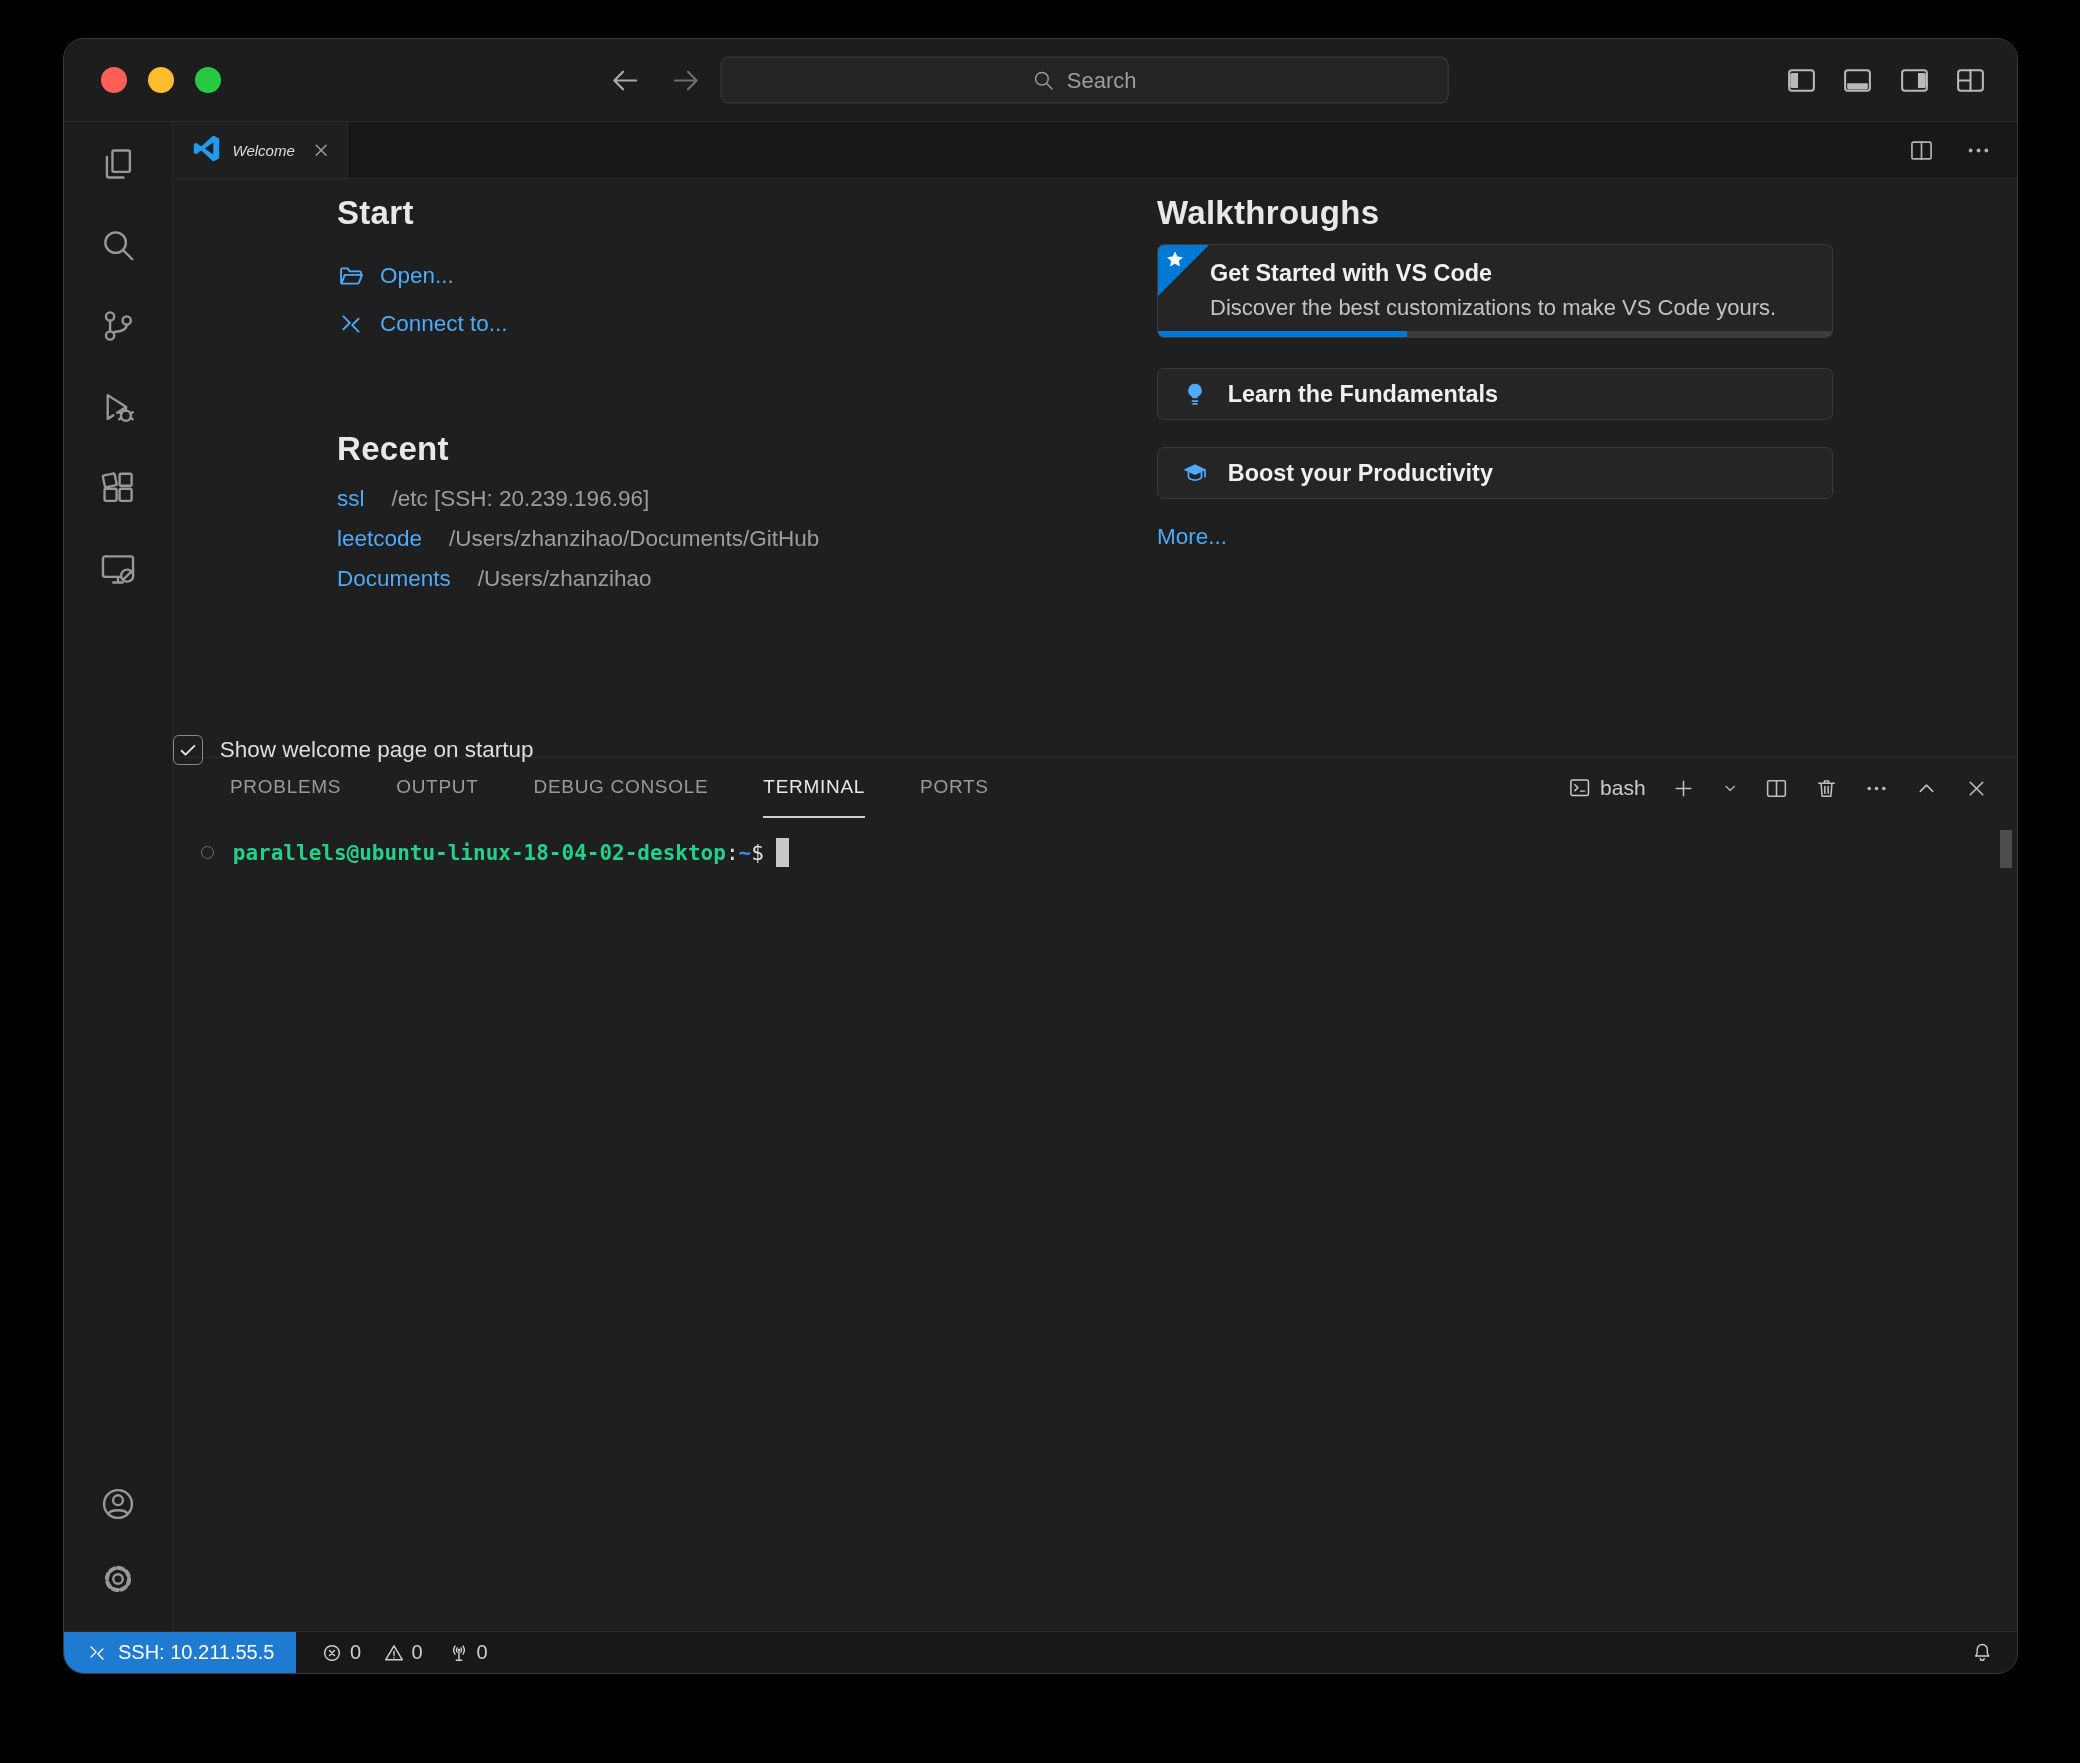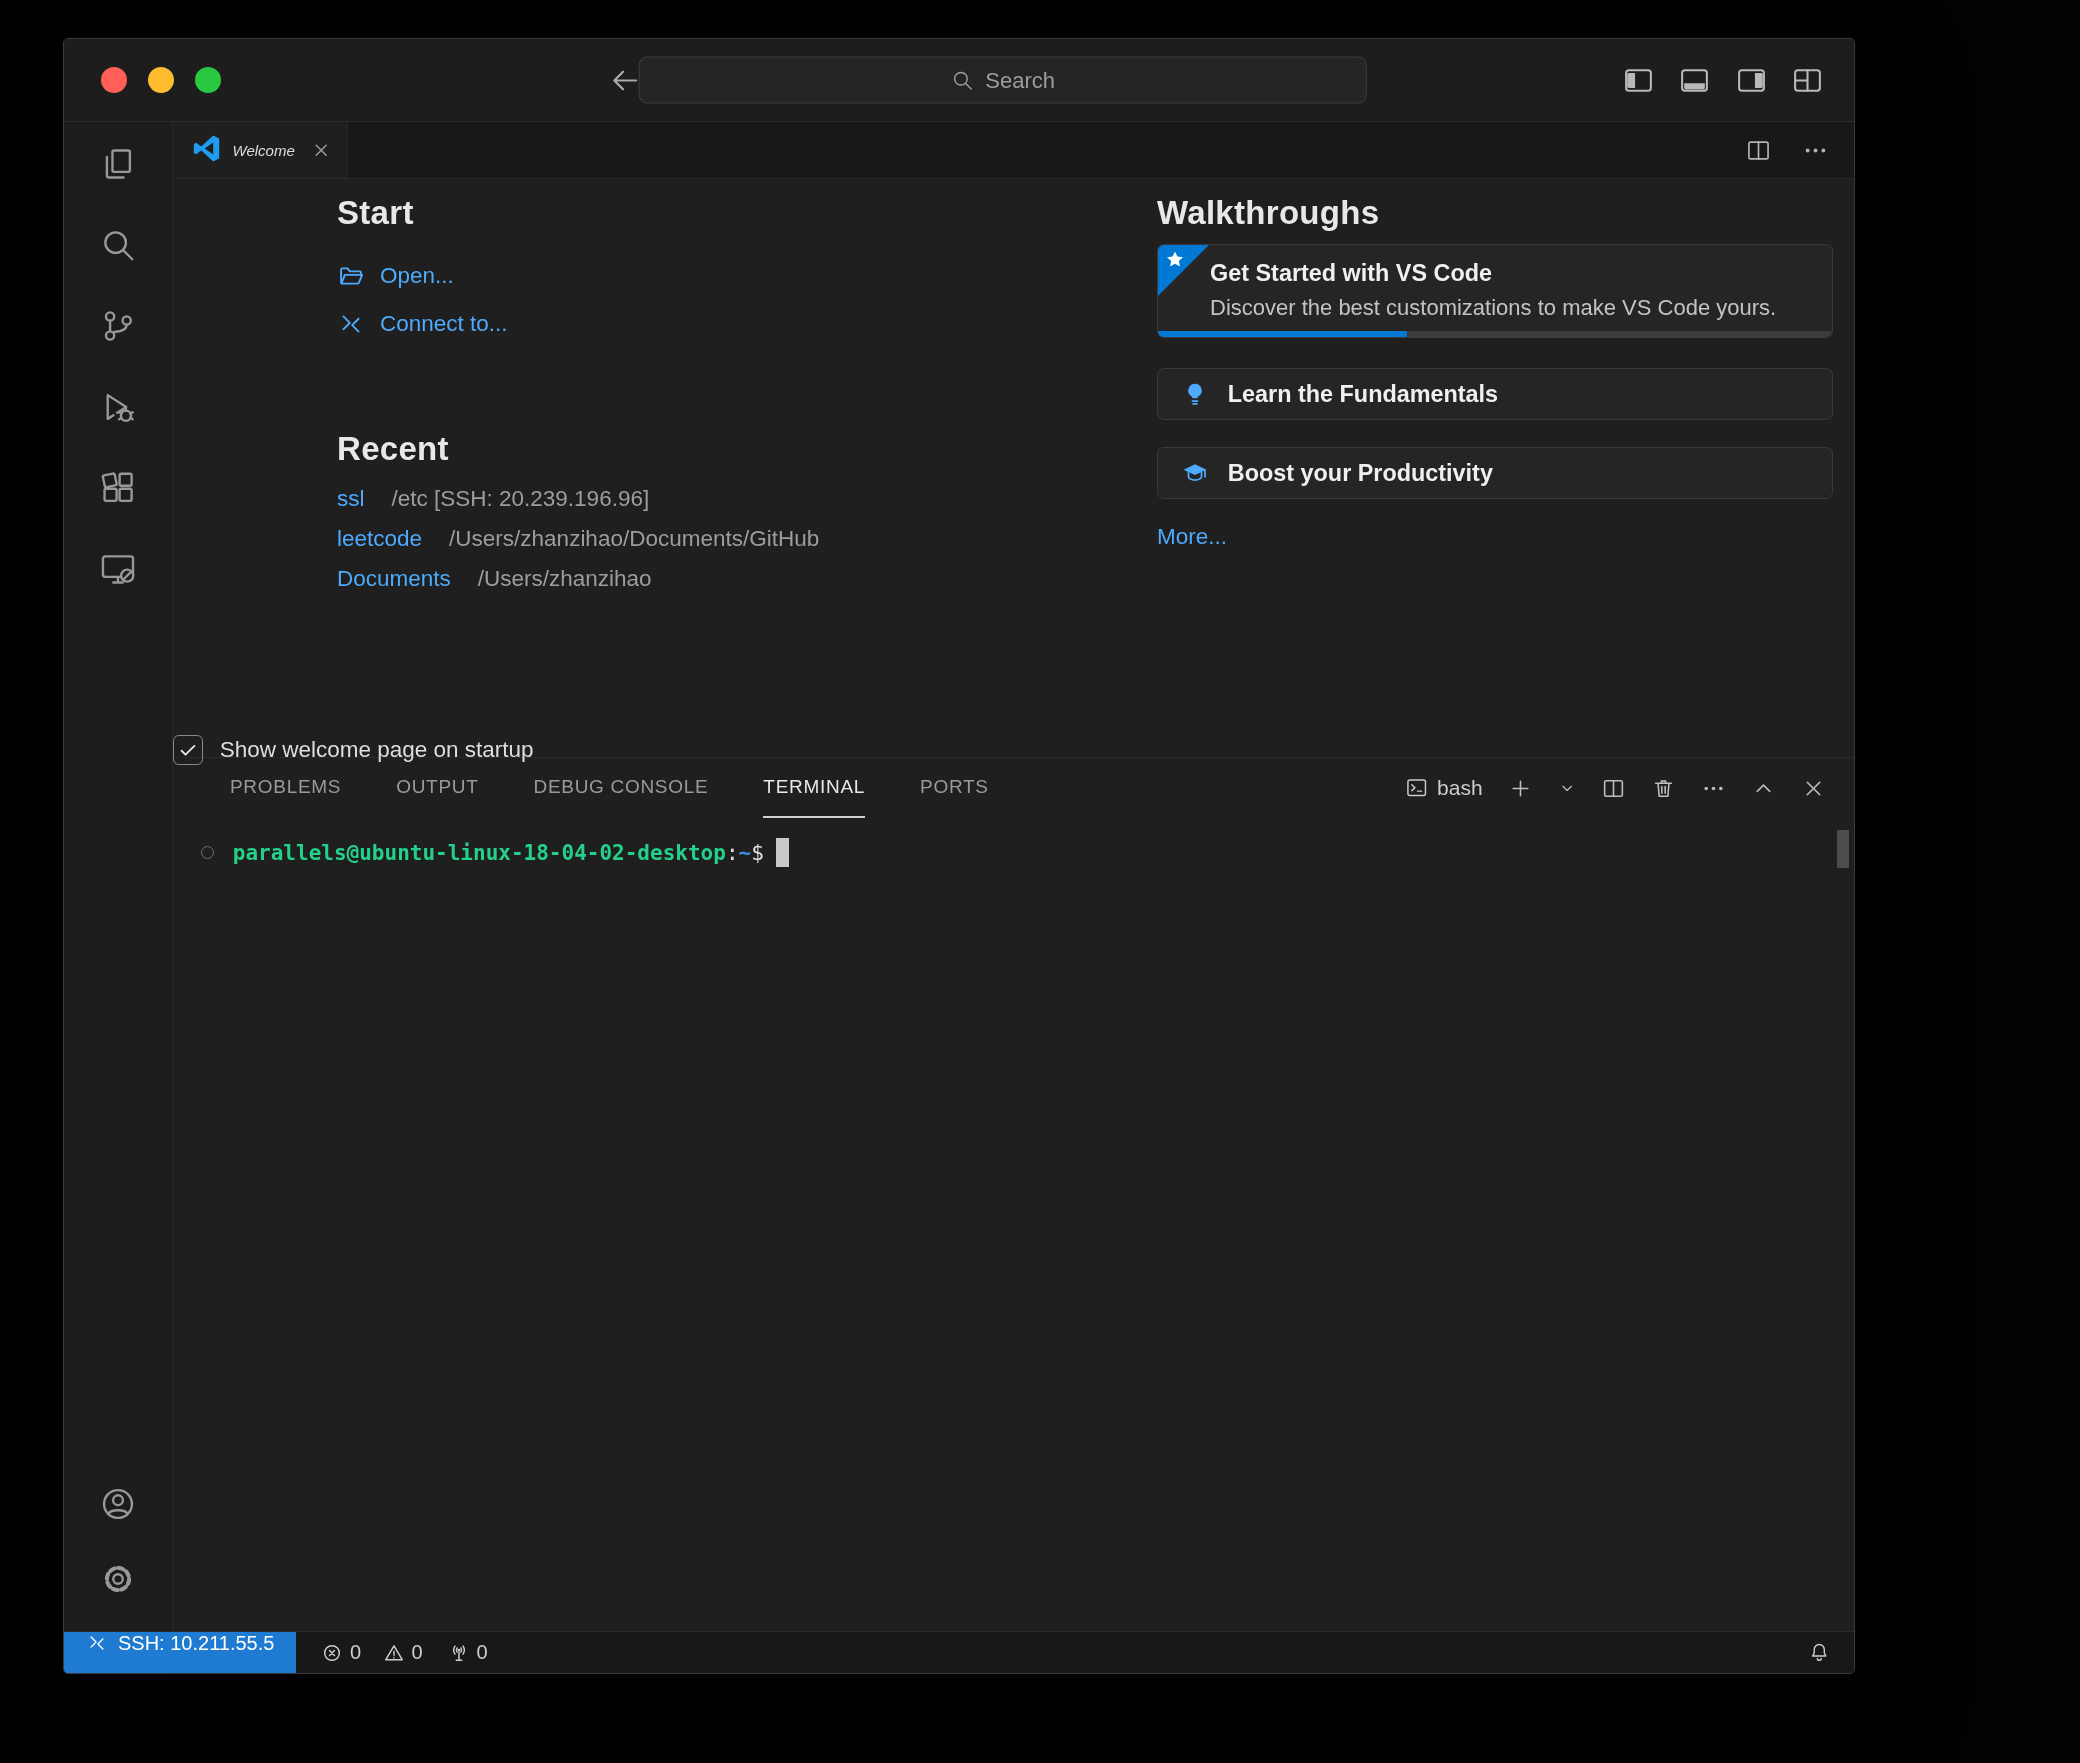--- a/index.html
+++ b/index.html
@@ -2,22 +2,22 @@
 <html style="font-size:13.4px"><head>
 <meta charset="utf-8">
 <style>
   * { box-sizing: border-box; margin: 0; padding: 0; }
   html,body { background:#000; }
   .screen {
     position: relative; width: 2081px; height: 1763px; background:#020202;
     font-family: "Liberation Sans", sans-serif; overflow: hidden;
   }
   .window {
-    position:absolute; left:63px; top:38px; width:1792px; height:1636px;
-    background:#1f1f1f; border-radius:5px; overflow:hidden;
+    position:absolute; left:63px; top:38px; width:1955px; height:1636px;
+    background:#1f1f1f; border-radius:21px; overflow:hidden;
     border:0.8px solid #3a3a3a; display:flex; flex-direction:column;
     box-shadow: 0 33px 100px rgba(0,0,0,.7);
   }
   svg.ic { fill:none; stroke:currentColor; stroke-width:1.5; stroke-linecap:round; stroke-linejoin:round; display:block; }
 
   
   .titlebar { height:83px; flex:0 0 auto; background:#1d1d1d; position:relative;
     display:flex; align-items:center; border-bottom:0.8px solid #2a2a2a; }
   .traffic { display:flex; gap:21px; margin-left:37px; }
   .light { width:26px; height:26px; border-radius:50%; }
@@ -113,21 +113,21 @@
   .p-user { color:#23d18b; font-weight:bold; }
   .p-sep { color:#e2e2e2; }
   .p-path { color:#3b8eea; font-weight:bold; }
   .p-dollar { color:#e2e2e2; }
   .cursor-block { display:inline-block; width:13.4px; height:29px; background:#c9c9c9; margin-left:11.7px; }
   .term-scrollbar { position:absolute; right:5px; top:11.7px; width:11.7px; height:38px; background:rgba(130,130,130,.45); }
 
   
   .statusbar { height:42px; flex:0 0 auto; background:#181818; border-top:0.8px solid #2a2a2a;
     display:flex; align-items:center; font-size:20px; color:#cfcfcf; }
-  .remote-ind { height:100%; background:#1f7ad1; color:#fff; display:flex; align-items:flex-start;
+  .remote-ind { height:100%; background:#1f7ad1; color:#fff; display:flex; align-items:center;
     gap:10px; padding:0 22px; cursor:pointer; }
   .remote-ind svg { width:22px; height:22px; }
   .sb-group { display:flex; align-items:center; gap:6.7px; margin-left:25px; cursor:pointer; }
   .sb-group .pair { display:flex; align-items:center; gap:6.7px; }
   .sb-group .pair + .pair { margin-left:15px; }
   .sb-group svg { width:22px; height:22px; stroke-width:1.6; }
   .sb-bell { margin-left:auto; margin-right:23.4px; cursor:pointer; }
   .sb-bell svg { width:22.5px; height:22.5px; }
 </style>
 </head>

